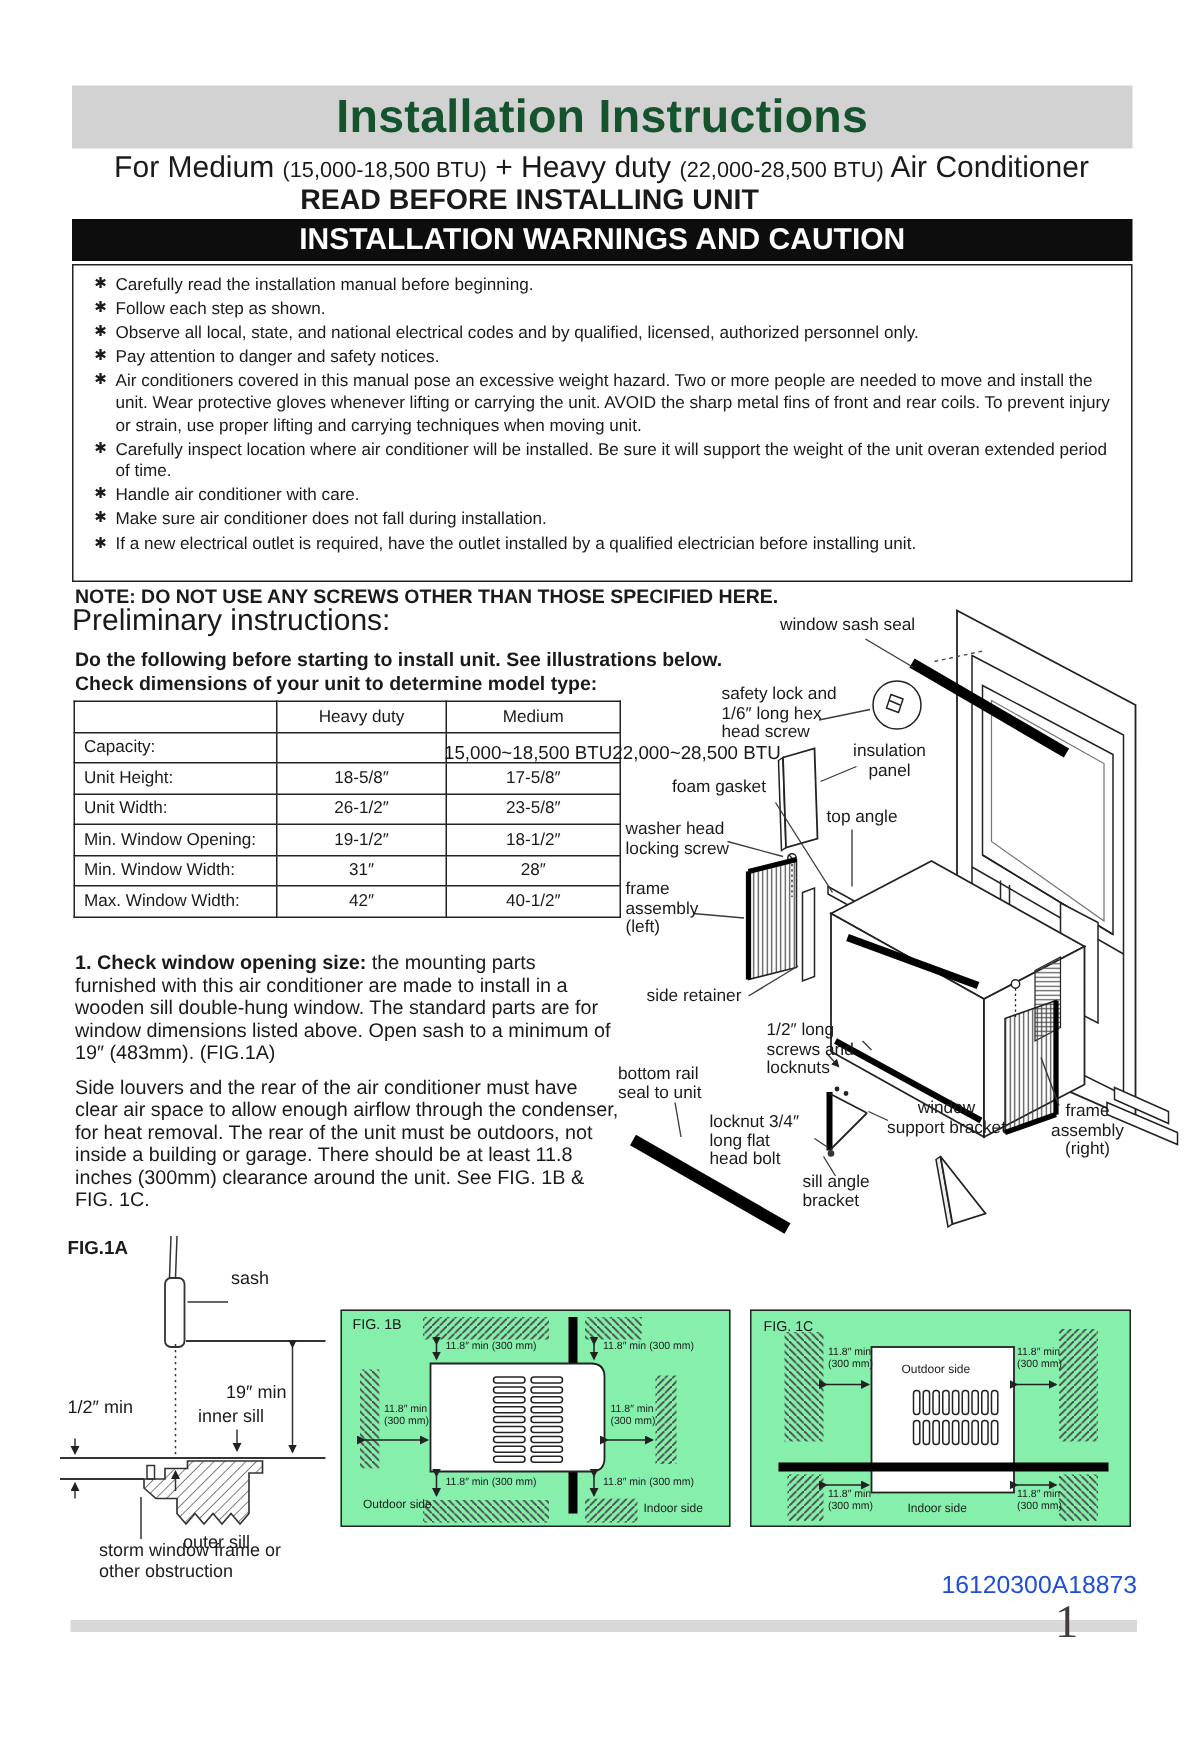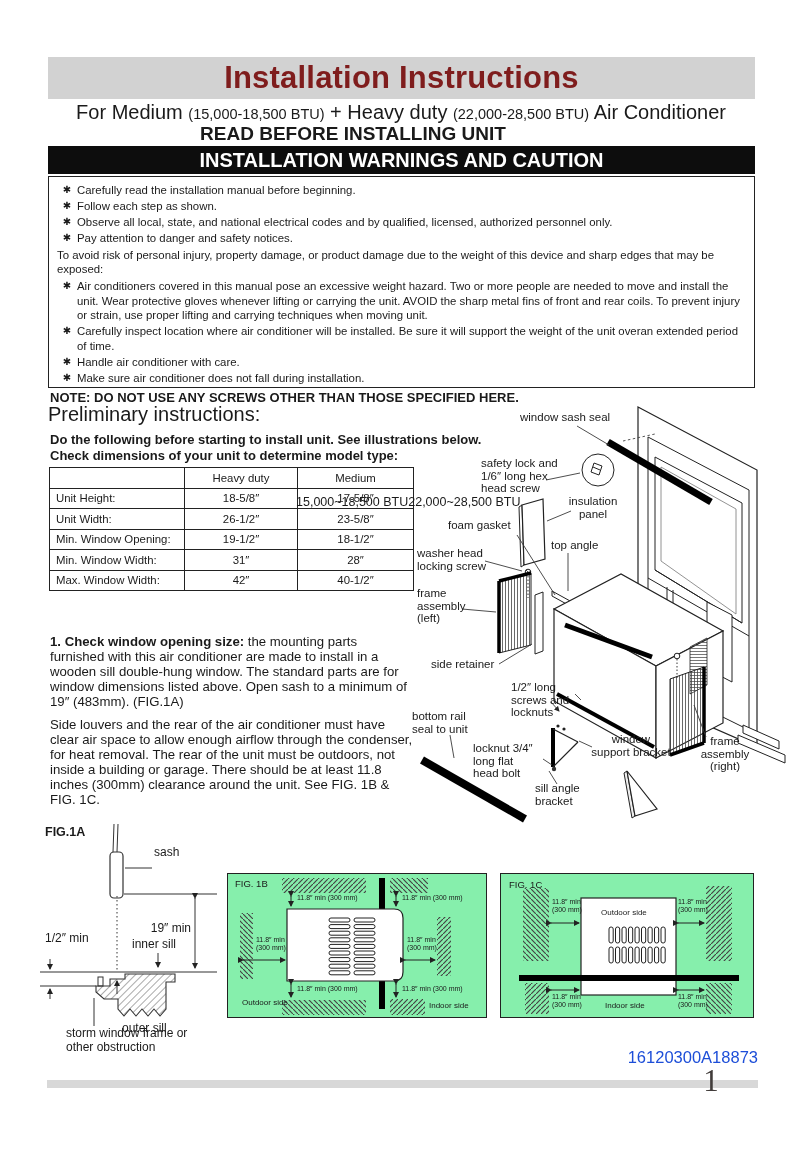--- a/index.html
+++ b/index.html
@@ -3,21 +3,21 @@
 <meta charset="utf-8">
 <style>
   html,body{margin:0;padding:0;background:#fff;}
   #page{position:relative;width:802px;height:1160px;background:#ffffff;
         font-family:"Liberation Sans", sans-serif;color:#1a1a1a;overflow:hidden;}
   .abs{position:absolute;}
   .pre{white-space:pre-line;}
   
   #title-bar{left:48px;top:57px;width:707px;height:42px;background:#d2d2d2;
              display:flex;align-items:center;justify-content:center;}
-  #title-bar .t{font-size:31px;font-weight:bold;letter-spacing:.2px;color:#7f1d1d;}
+  #title-bar .t{font-size:31px;font-weight:bold;letter-spacing:.2px;color:#14532d;}
   #subtitle{left:0;top:101px;width:802px;text-align:center;}
   #subtitle .big{font-size:20px;}
   #subtitle .small{font-size:14.5px;}
   #read-before{left:0;top:123px;width:706px;text-align:center;font-size:19px;font-weight:bold;}
   #banner{left:48px;top:146px;width:707px;height:28px;background:#0d0d0d;color:#fff;
           display:flex;align-items:center;justify-content:center;font-size:20px;font-weight:bold;}
   
   #warn-box{left:48px;top:176px;width:707px;height:212px;border:1.5px solid #222;
             box-sizing:border-box;padding:6px 8px 2px 8px;font-size:11.4px;line-height:14.6px;overflow:hidden;}
   .wrow{display:flex;margin-bottom:1.5px;}
@@ -91,21 +91,20 @@
         <span class="wtext">Follow each step as shown.</span>
       </div>
     <div class="wrow">
         <span class="bullet">✱</span>
         <span class="wtext">Observe all local, state, and national electrical codes and by qualified, licensed, authorized personnel only.</span>
       </div>
     <div class="wrow">
         <span class="bullet">✱</span>
         <span class="wtext">Pay attention to danger and safety notices.</span>
       </div>
-    <div class="wintro">To avoid risk of personal injury, property damage, or product damage due to the weight of this device and sharp edges that may be exposed:</div>
     <div class="wrow">
         <span class="bullet">✱</span>
         <span class="wtext">Air conditioners covered in this manual pose an excessive weight hazard. Two or more people are needed to move and install the unit. Wear protective gloves whenever lifting or carrying the unit. AVOID the sharp metal fins of front and rear coils. To prevent injury or strain, use proper lifting and carrying techniques when moving unit.</span>
       </div>
     <div class="wrow">
         <span class="bullet">✱</span>
         <span class="wtext">Carefully inspect location where air conditioner will be installed. Be sure it will support the weight of the unit overan extended period of time.</span>
       </div>
     <div class="wrow">
         <span class="bullet">✱</span>
@@ -125,20 +124,25 @@
   <div class="abs" id="preliminary">Preliminary instructions:</div>
   <div class="abs" id="intro1">Do the following before starting to install unit. See illustrations below.</div>
   <div class="abs" id="intro2">Check dimensions of your unit to determine model type:</div>
 
   <table class="abs" id="spec-table">
     <tbody>
         <tr>
       <td class="lab"></td>
       <td class="c1">Heavy duty</td>
       <td class="c2">Medium</td>
+    </tr>
+    <tr>
+      <td class="lab">Capacity:</td>
+      <td class="c1"></td>
+      <td class="c2"></td>
     </tr>
     <tr>
       <td class="lab">Unit Height:</td>
       <td class="c1">18-5/8″</td>
       <td class="c2">17-5/8″</td>
     </tr>
     <tr>
       <td class="lab">Unit Width:</td>
       <td class="c1">26-1/2″</td>
       <td class="c2">23-5/8″</td>

